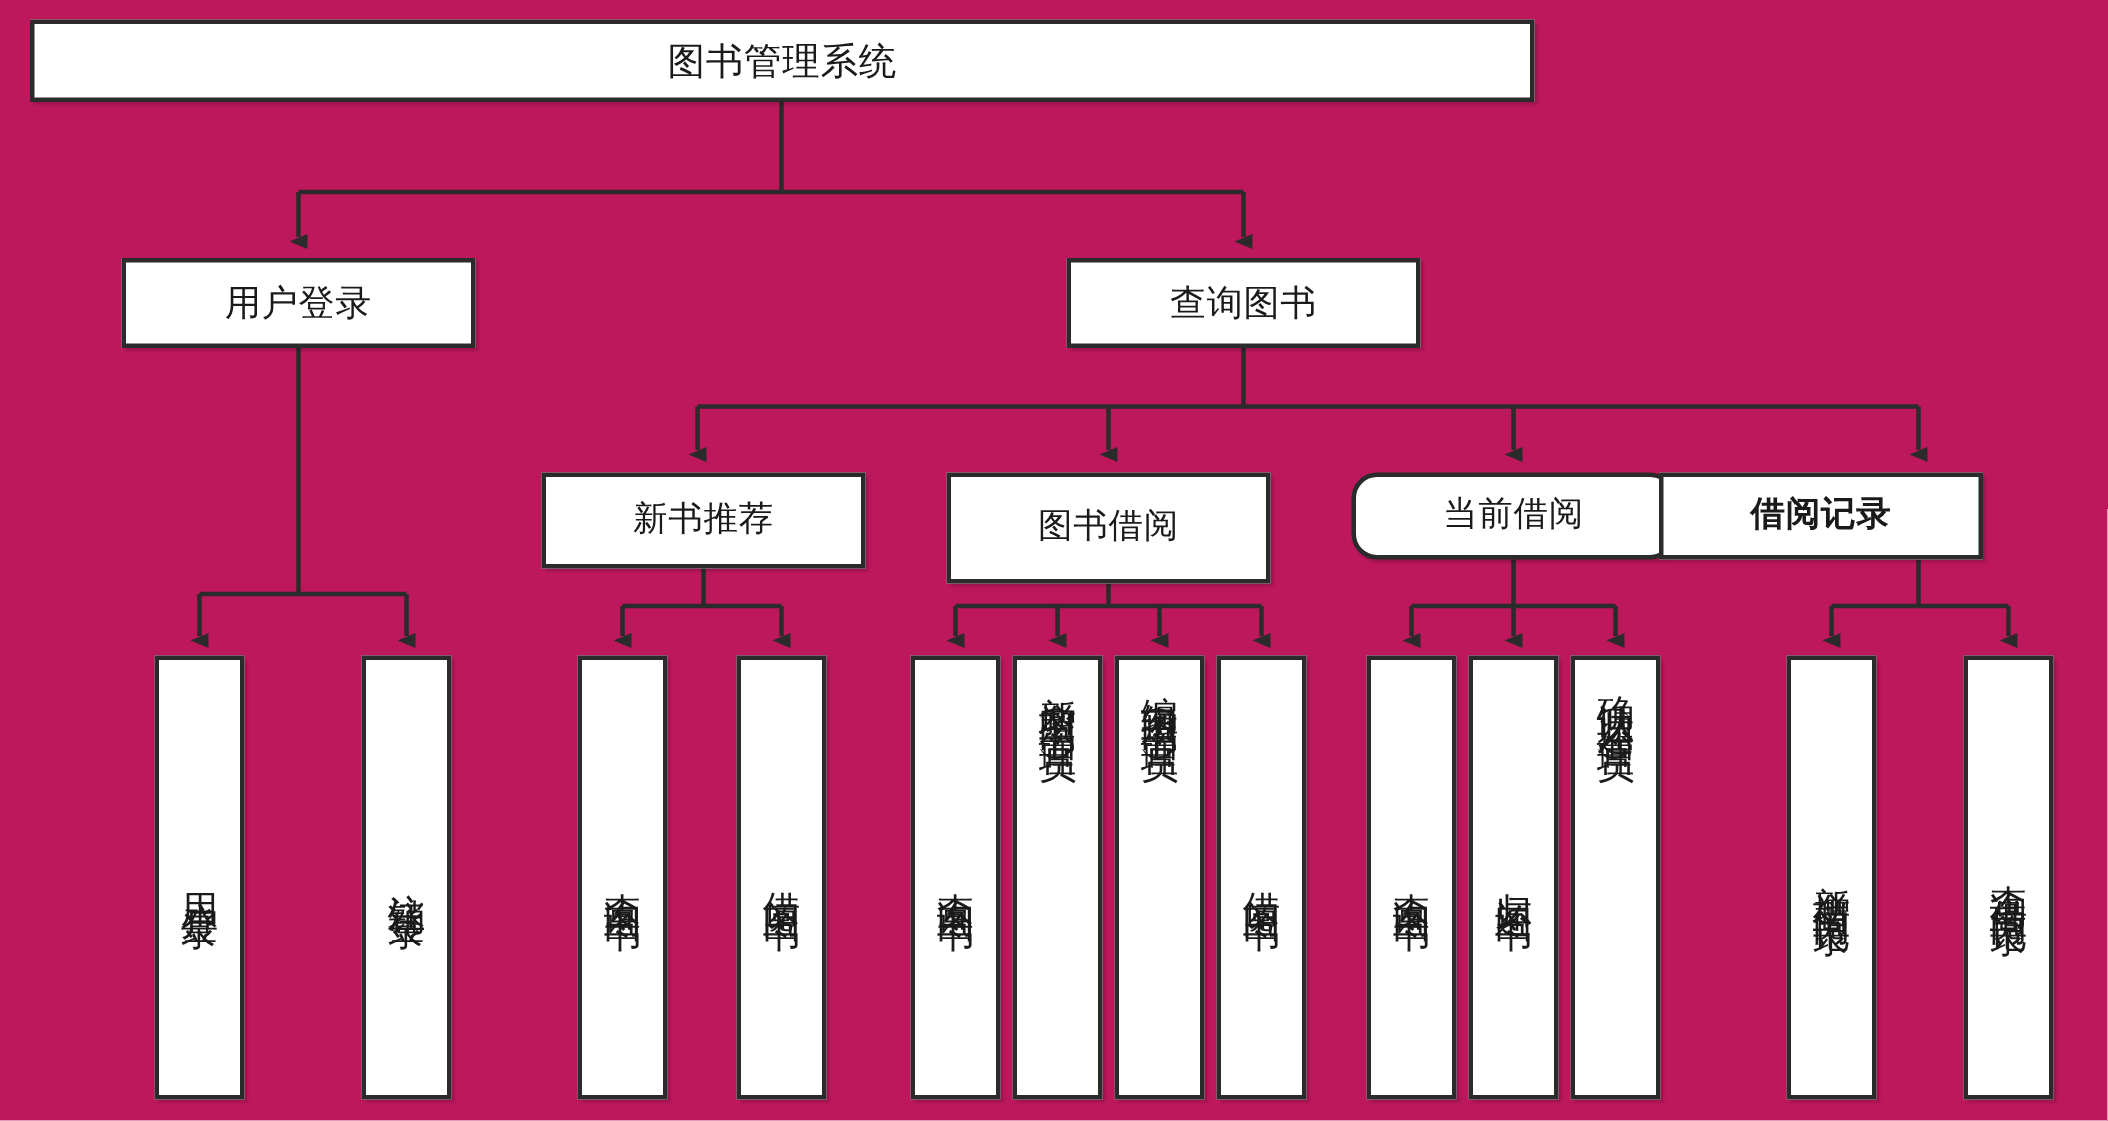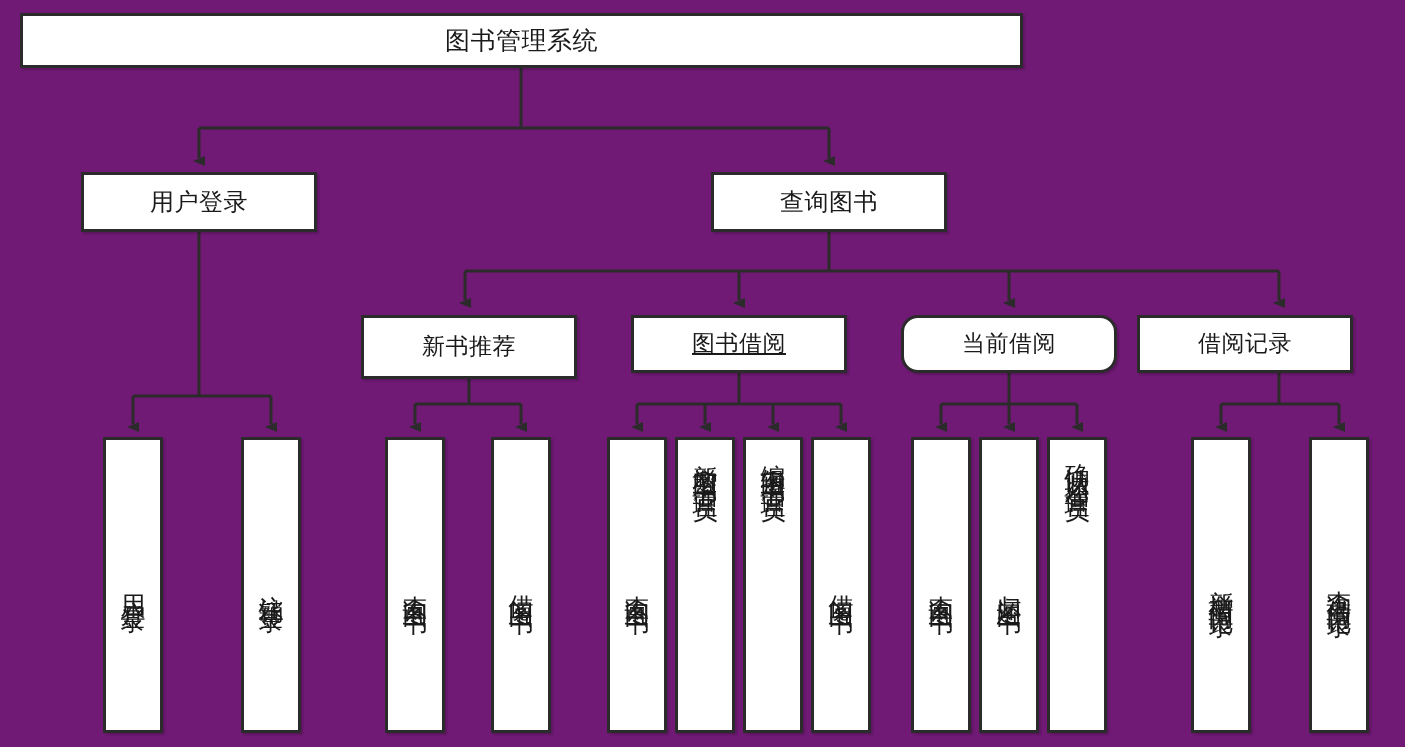--- a/index.html
+++ b/index.html
@@ -7,21 +7,21 @@
     padding: 0;
     background: #ffffff;
   }
   body {
     font-family: "DejaVu Sans", "Liberation Sans", sans-serif;
   }
   #canvas {
     position: relative;
     width: 1405px;
     height: 747px;
-    background: #701a75;
+    background: #be185d;
     overflow: hidden;
   }
   svg.wires {
     position: absolute;
     left: 0;
     top: 0;
     width: 1405px;
     height: 747px;
     pointer-events: none;
   }
@@ -133,27 +133,27 @@
   <div class="node lvl2" style="left:81px; top:172px; width:236px; height:60px;">
     <span class="node-label">用户登录</span>
   </div>
   <div class="node lvl2" style="left:711px; top:172px; width:236px; height:60px;">
     <span class="node-label">查询图书</span>
   </div>
 
   <div class="node lvl3" style="left:361px; top:315px; width:216px; height:64px;">
     <span class="node-label">新书推荐</span>
   </div>
-  <div class="node lvl3" style="left:631px; top:315px; width:216px; height:58px;text-decoration:underline;">
+  <div class="node lvl3" style="left:631px; top:315px; width:216px; height:74px;">
     <span class="node-label">图书借阅</span>
   </div>
   <div class="node lvl3" style="left:901px; top:315px; width:216px; height:58px;border-radius:17px;">
     <span class="node-label">当前借阅</span>
   </div>
-  <div class="node lvl3" style="left:1137px; top:315px; width:216px; height:58px;">
+  <div class="node lvl3" style="left:1106px; top:315px; width:216px; height:58px;font-weight:bold;">
     <span class="node-label">借阅记录</span>
   </div>
 
   <div class="node leaf mid" style="left:103px; top:437px; width:60px; height:296px;">
     <span class="node-label">用户登录</span>
   </div>
   <div class="node leaf mid" style="left:241px; top:437px; width:60px; height:296px;">
     <span class="node-label">注销登录</span>
   </div>
 

